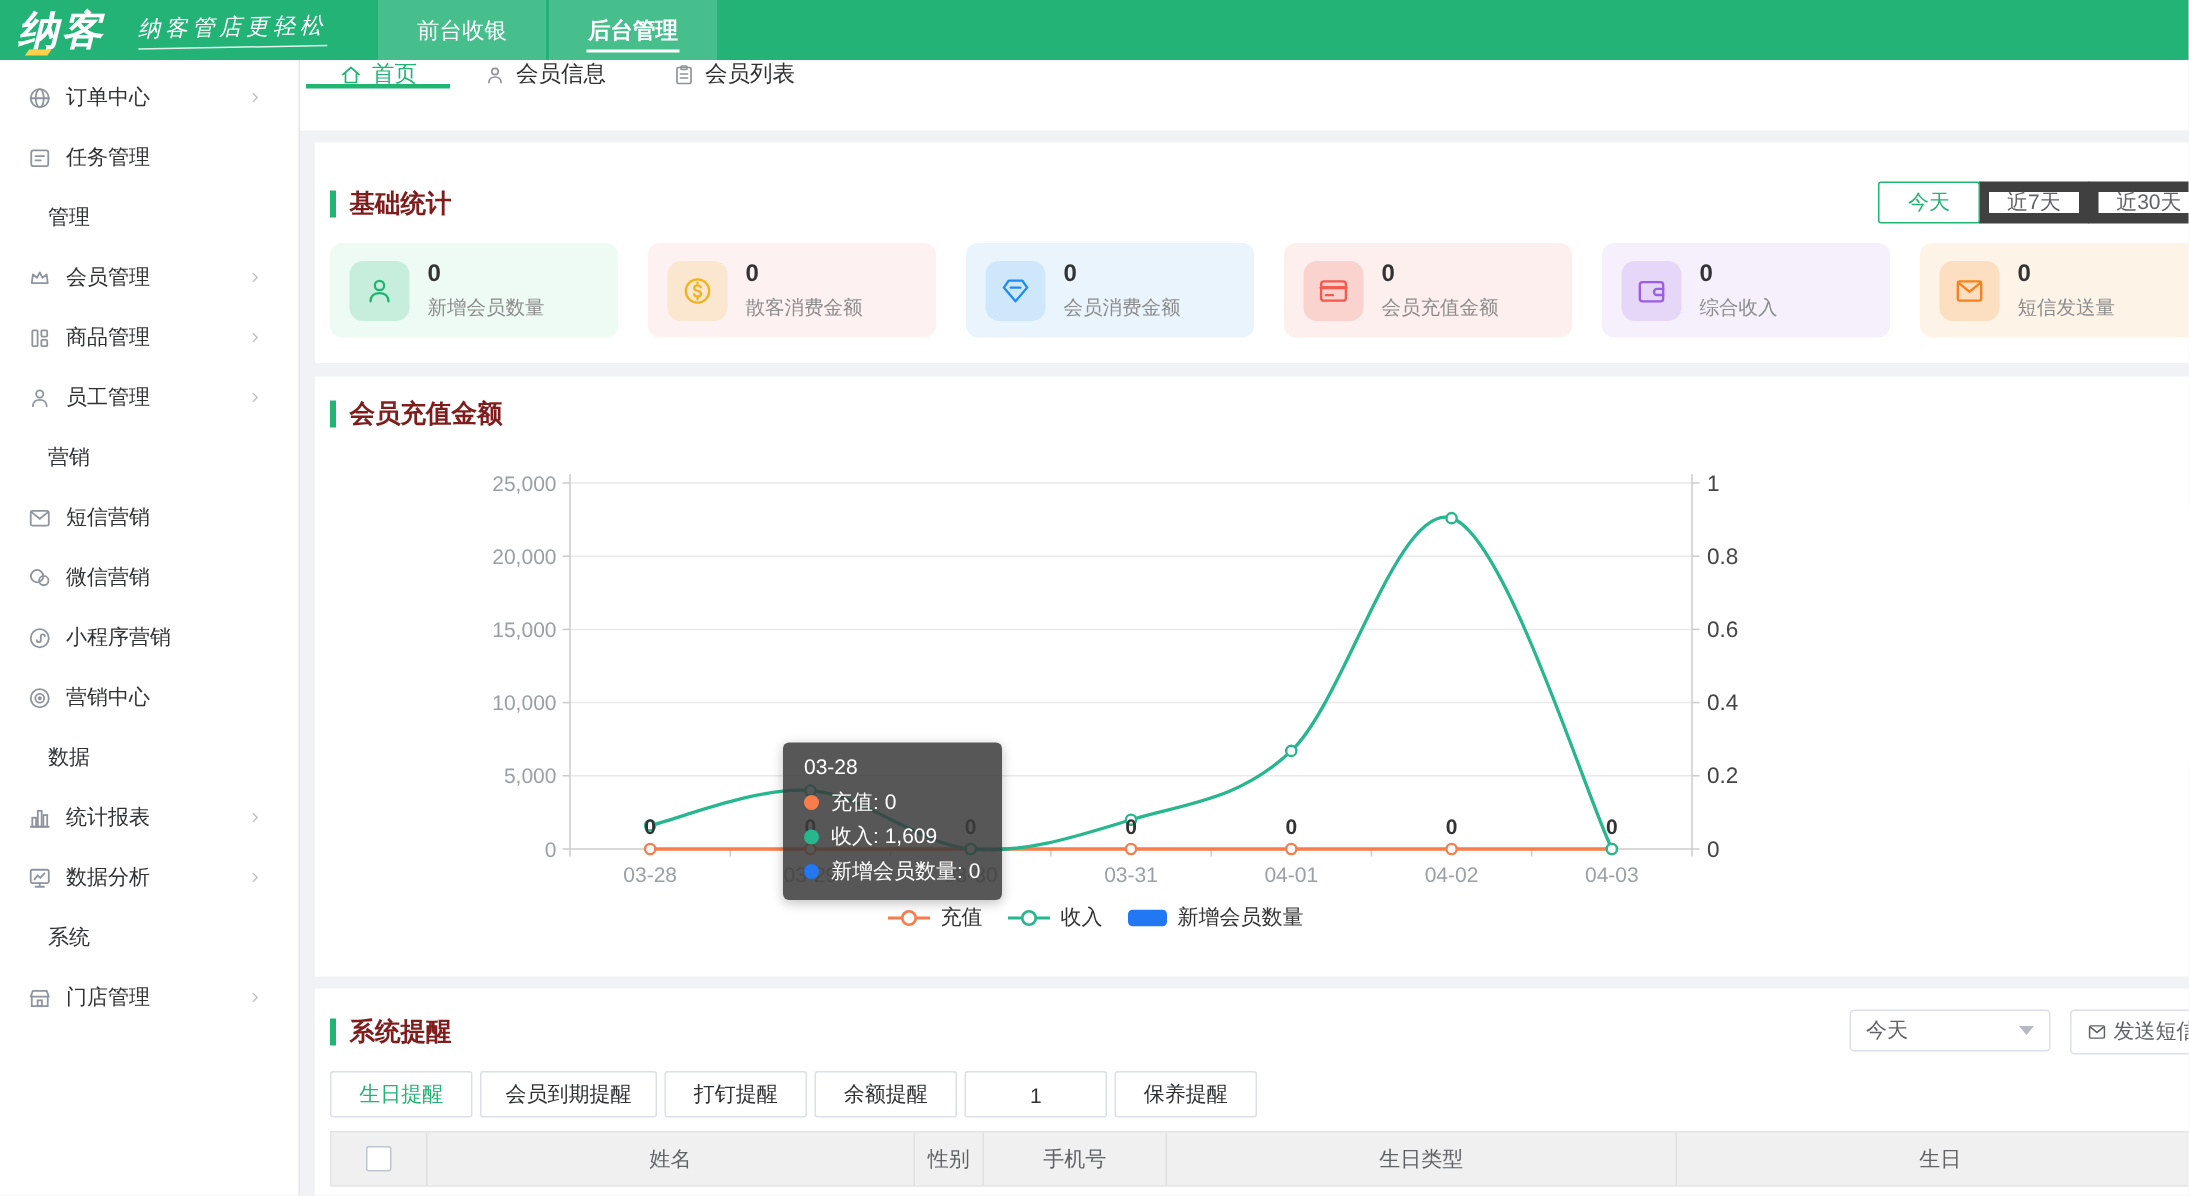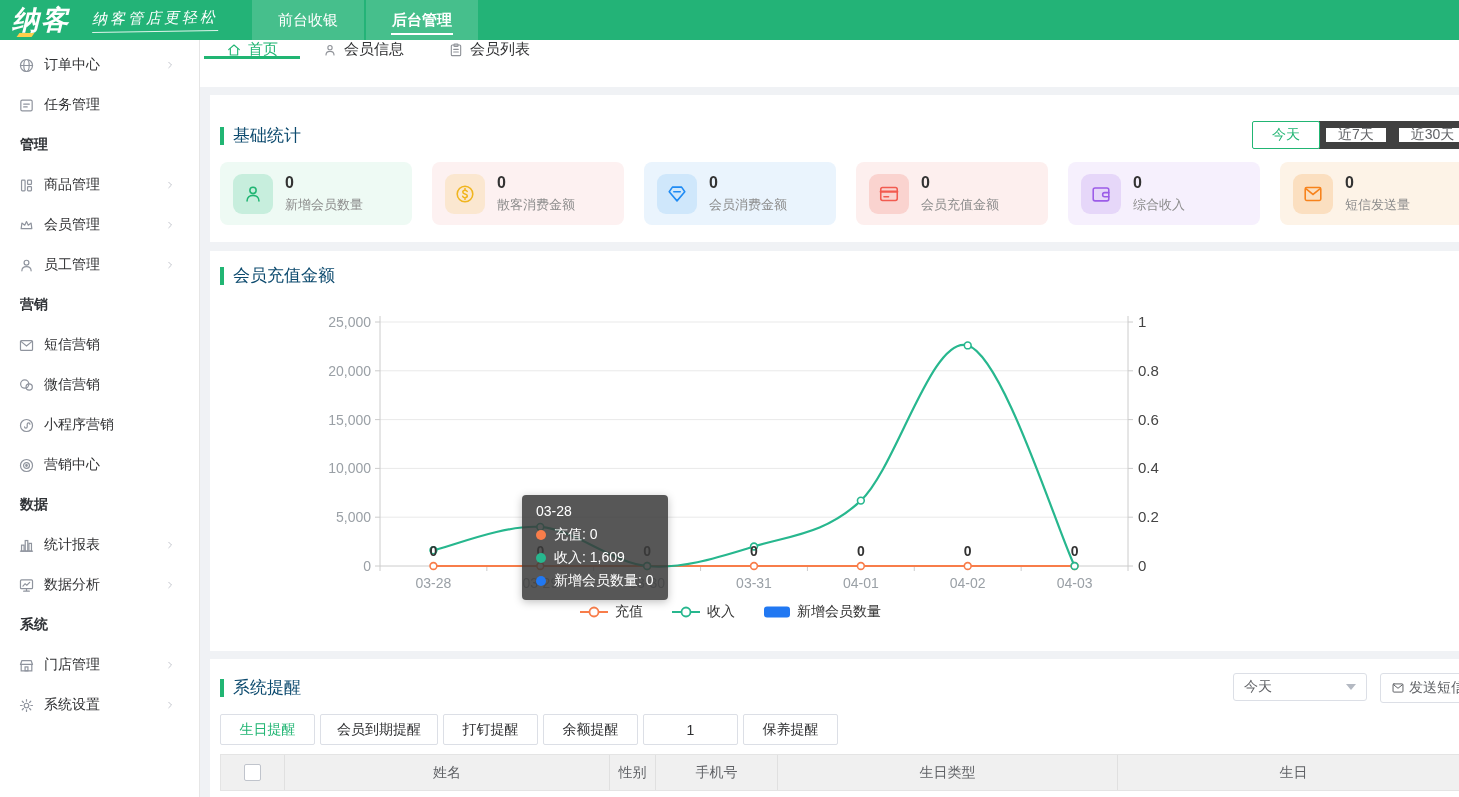--- a/index.html
+++ b/index.html
@@ -14,49 +14,49 @@
   .tagline{color:#fff;font-size:15px;font-style:italic;margin-left:22px;padding-bottom:3px;border-bottom:1px solid rgba(255,255,255,.85);transform:rotate(-1deg);letter-spacing:3px}
   .topnav{display:flex;margin-left:34px;height:40px}
   .topnav-tab{min-width:100px;padding:0 26px;display:flex;align-items:center;justify-content:center;color:#fff;font-size:15px;background:rgba(255,255,255,.16);margin-right:2px;position:relative;cursor:pointer;box-sizing:border-box}
   .topnav-tab.active{font-weight:bold}
   .topnav-tab.active::after{content:"";position:absolute;bottom:5px;left:50%;transform:translateX(-50%);width:62px;height:2px;background:#fff}
   
   .sidebar{position:absolute;left:0;top:40px;width:200px;bottom:0;background:#fff;border-right:1px solid #e6e6e6;padding-top:5px;box-sizing:border-box;z-index:8}
   .side-item{height:40px;display:flex;align-items:center;padding:0 14px 0 18px;font-size:14px;color:#303133;cursor:pointer}
   .side-item .ic{width:17px;height:17px;margin-right:9px;color:#8f949e}
   .side-item .arrow{margin-left:auto;width:12px;height:12px;color:#b8bcc4}
-  .side-section{height:40px;display:flex;align-items:center;padding-left:20px;font-size:14px;font-weight:bold;color:#2f3236}
+  .side-section{height:40px;display:flex;align-items:center;padding-left:32px;font-size:14px;font-weight:normal;color:#2f3236}
   
   .main{position:absolute;left:200px;top:40px;right:0;bottom:0;background:#f0f2f5;overflow:hidden}
   .tabbar{height:47px;background:#fff;display:flex;align-items:flex-start;padding-left:4px}
   .page-tab{display:flex;align-items:center;gap:6px;padding:0 22px;font-size:15px;color:#303133;position:relative;cursor:pointer}
   .page-tab .ic{width:16px;height:16px;color:#909399}
   .page-tab.active{color:#21b573}
   .page-tab.active .ic{color:#21b573}
   .page-tab.active::after{content:"";position:absolute;left:0;right:0;bottom:0;height:3px;background:#21b573}
   .card{position:relative;background:#fff;margin-left:10px;width:1270px;box-sizing:border-box}
   .card-stats{margin-top:8px;height:147px}
   .card-chart{margin-top:9px;height:400px}
   .card-remind{margin-top:8px;height:145px}
-  .sec-title{position:absolute;left:10px;display:flex;align-items:center;font-size:17px;font-weight:normal;color:#0c4a6e}
+  .sec-title{position:absolute;left:10px;display:flex;align-items:center;font-size:17px;font-weight:bold;color:#7f1d1d}
   .sec-title::before{content:"";width:4px;height:18px;background:#21b573;margin-right:9px}
   
   .ranges{position:absolute;left:1043px;top:26px;display:flex}
   .range-btn{height:28px;min-width:68px;padding:0 12px;display:flex;align-items:center;justify-content:center;font-size:14px;background:#fff;border:7px solid #404040;color:#606266;margin-left:-1px;cursor:pointer;box-sizing:border-box}
   .range-btn.active{border:1px solid #21b573;color:#21b573;z-index:2;border-radius:2px}
   .stat-cards{position:absolute;left:10px;top:67px;display:flex;gap:20px}
   .stat-card{width:192px;height:63px;border-radius:8px;display:flex;align-items:center;padding-left:13px;box-sizing:border-box}
   .stat-tile{width:40px;height:40px;border-radius:9px;display:flex;align-items:center;justify-content:center}
   .stat-tile .ic{width:22px;height:22px}
   .stat-text{margin-left:12px}
   .stat-value{font-size:16px;font-weight:bold;color:#333;line-height:18px}
   .stat-label{font-size:13px;color:#8c8c8c;margin-top:4px}
   
   .chart-svg{position:absolute;left:0;top:0}
-  .legend{position:absolute;left:0;top:352px;width:1040px;display:flex;justify-content:center;gap:28px;align-items:center}
+  .legend{position:absolute;left:0;top:352px;width:1040px;display:flex;justify-content:center;gap:16px;align-items:center}
   .legend-item{display:flex;align-items:center;gap:6px;font-size:14px;color:#333;cursor:pointer}
   .tooltip{position:absolute;left:312px;top:244px;background:rgba(58,58,58,.85);border-radius:4px;padding:8px 14px 10px;color:#fff;font-size:14px;z-index:4;white-space:nowrap;box-shadow:0 2px 8px rgba(0,0,0,.25)}
   .tooltip-title{margin-bottom:7px;font-size:14px}
   .tt-row{display:flex;align-items:center;margin-top:5px}
   .tt-dot{width:10px;height:10px;border-radius:50%;margin-right:8px;flex:none}
   
   .date-filter{position:absolute;left:1023px;top:14px;width:134px;height:28px;border:1px solid #dcdfe6;border-radius:3px;background:#fff;display:flex;align-items:center;padding:0 10px;font-size:14px;color:#606266;box-sizing:border-box;cursor:pointer}
   .caret{margin-left:auto;width:0;height:0;border-left:5px solid transparent;border-right:5px solid transparent;border-top:6px solid #b4b9c2}
   .sms-btn{position:absolute;left:1170px;top:14px;height:28px;padding:0 10px;border:1px solid #dcdfe6;border-radius:3px;background:#fff;display:flex;align-items:center;gap:4px;font-size:14px;color:#606266;cursor:pointer}
   .sms-btn .ic{width:14px;height:14px;color:#606266}
@@ -107,42 +107,42 @@
           </svg>
         </span>
       </span>
       <span>任务管理</span>
     </div>
     <div class="side-section">管理</div>
     <div class="side-item">
       <span style="display:inline-flex;width:17px;height:17px;margin-right:9px;color:#8f949e" class="ic-wrap">
         <span class="ic ">
           <svg viewBox="0 0 24 24" fill="none" stroke="currentColor" stroke-width="1.7" stroke-linecap="round">
+            <path d="M4.5 16.5 5.5 8.5 9.5 11.5 12 6.5 14.5 11.5 18.5 8.5 19.5 16.5 Z" stroke-linejoin="round"></path>
+          </svg>
+        </span>
+      </span>
+      <span>会员管理</span>
+      <span class="ic arrow">
+        <svg viewBox="0 0 24 24" fill="none" stroke="currentColor" stroke-width="1.7" stroke-linecap="round">
+          <path d="M9.5 6.5 15 12l-5.5 5.5"></path>
+        </svg>
+      </span>
+    </div>
+    <div class="side-item">
+      <span style="display:inline-flex;width:17px;height:17px;margin-right:9px;color:#8f949e" class="ic-wrap">
+        <span class="ic ">
+          <svg viewBox="0 0 24 24" fill="none" stroke="currentColor" stroke-width="1.7" stroke-linecap="round">
             <rect x="5" y="4.5" width="5" height="15" rx="1"></rect>
             <rect x="13.5" y="4.5" width="5.5" height="6" rx="1"></rect>
             <rect x="13.5" y="13.5" width="5.5" height="6" rx="1"></rect>
           </svg>
         </span>
       </span>
       <span>商品管理</span>
-      <span class="ic arrow">
-        <svg viewBox="0 0 24 24" fill="none" stroke="currentColor" stroke-width="1.7" stroke-linecap="round">
-          <path d="M9.5 6.5 15 12l-5.5 5.5"></path>
-        </svg>
-      </span>
-    </div>
-    <div class="side-item">
-      <span style="display:inline-flex;width:17px;height:17px;margin-right:9px;color:#8f949e" class="ic-wrap">
-        <span class="ic ">
-          <svg viewBox="0 0 24 24" fill="none" stroke="currentColor" stroke-width="1.7" stroke-linecap="round">
-            <path d="M4.5 16.5 5.5 8.5 9.5 11.5 12 6.5 14.5 11.5 18.5 8.5 19.5 16.5 Z" stroke-linejoin="round"></path>
-          </svg>
-        </span>
-      </span>
-      <span>会员管理</span>
       <span class="ic arrow">
         <svg viewBox="0 0 24 24" fill="none" stroke="currentColor" stroke-width="1.7" stroke-linecap="round">
           <path d="M9.5 6.5 15 12l-5.5 5.5"></path>
         </svg>
       </span>
     </div>
     <div class="side-item">
       <span style="display:inline-flex;width:17px;height:17px;margin-right:9px;color:#8f949e" class="ic-wrap">
         <span class="ic ">
           <svg viewBox="0 0 24 24" fill="none" stroke="currentColor" stroke-width="1.7" stroke-linecap="round">
@@ -244,36 +244,20 @@
       <span style="display:inline-flex;width:17px;height:17px;margin-right:9px;color:#8f949e" class="ic-wrap">
         <span class="ic ">
           <svg viewBox="0 0 24 24" fill="none" stroke="currentColor" stroke-width="1.7" stroke-linecap="round">
             <path d="M4.5 10.5V19.5H19.5V10.5"></path>
             <path d="M3.5 10.5 5.5 5h13l2 5.5z" stroke-linejoin="round"></path>
             <rect x="10" y="14" width="4" height="5.5"></rect>
           </svg>
         </span>
       </span>
       <span>门店管理</span>
-      <span class="ic arrow">
-        <svg viewBox="0 0 24 24" fill="none" stroke="currentColor" stroke-width="1.7" stroke-linecap="round">
-          <path d="M9.5 6.5 15 12l-5.5 5.5"></path>
-        </svg>
-      </span>
-    </div>
-    <div class="side-item">
-      <span style="display:inline-flex;width:17px;height:17px;margin-right:9px;color:#8f949e" class="ic-wrap">
-        <span class="ic ">
-          <svg viewBox="0 0 24 24" fill="none" stroke="currentColor" stroke-width="1.7" stroke-linecap="round">
-            <circle cx="12" cy="12" r="3.2"></circle>
-            <path d="M12 3.5v2.4M12 18.1v2.4M3.5 12h2.4M18.1 12h2.4M6 6l1.7 1.7M16.3 16.3 18 18M18 6l-1.7 1.7M7.7 16.3 6 18"></path>
-          </svg>
-        </span>
-      </span>
-      <span>系统设置</span>
       <span class="ic arrow">
         <svg viewBox="0 0 24 24" fill="none" stroke="currentColor" stroke-width="1.7" stroke-linecap="round">
           <path d="M9.5 6.5 15 12l-5.5 5.5"></path>
         </svg>
       </span>
     </div>
   </div>
 
 <div class="main">
   <div class="tabbar">

